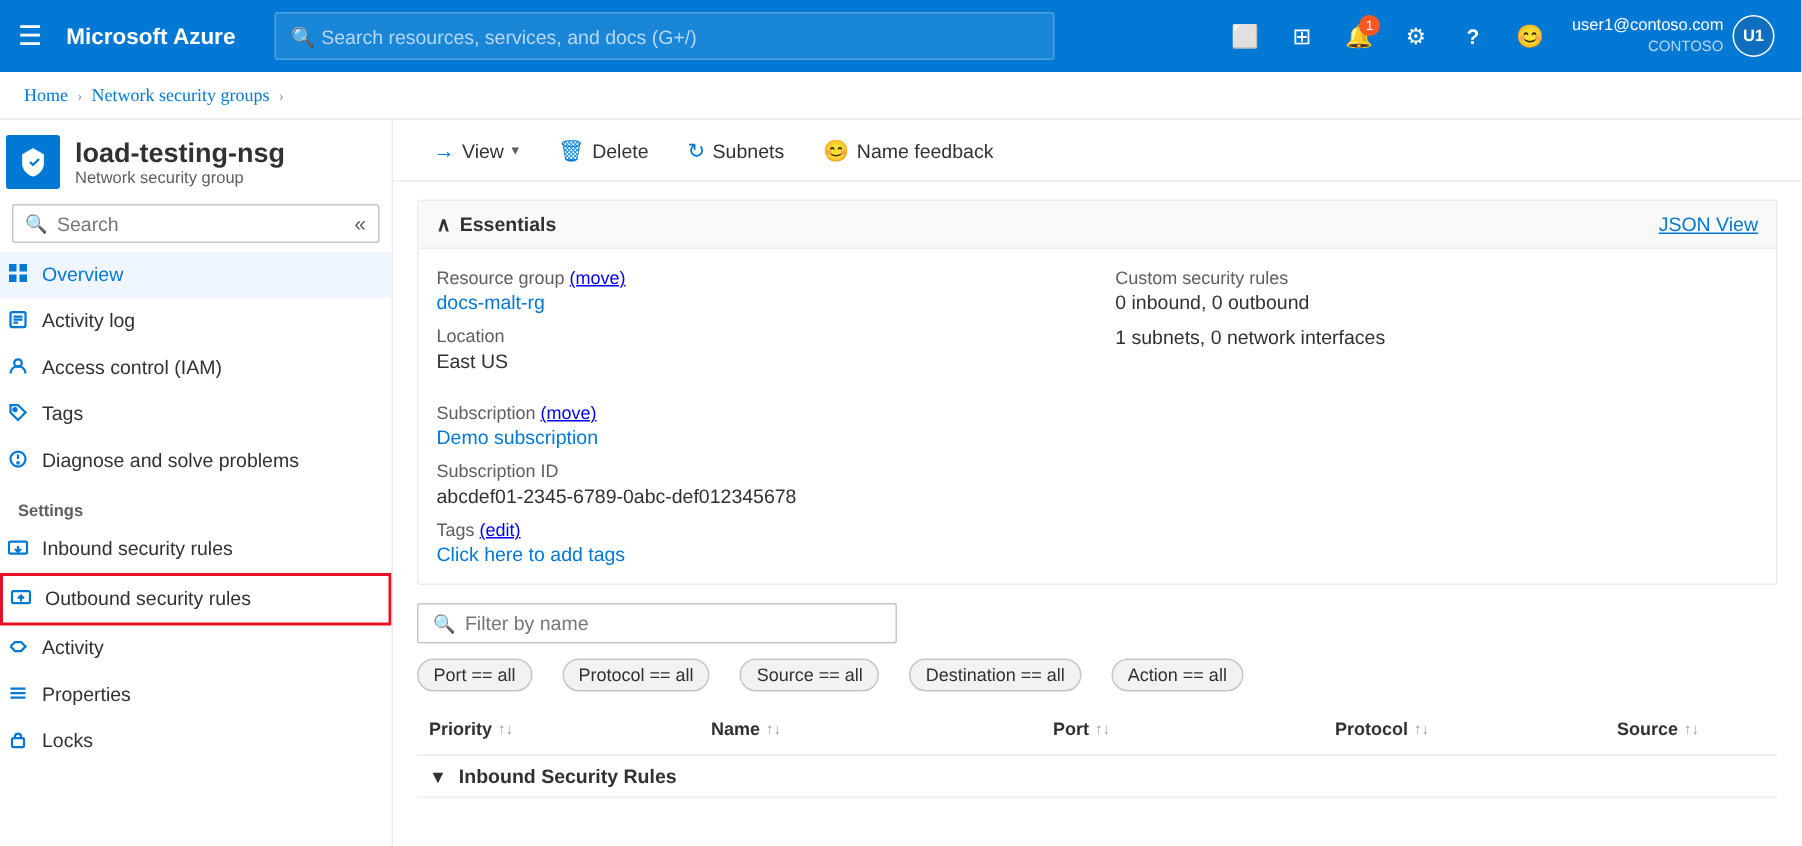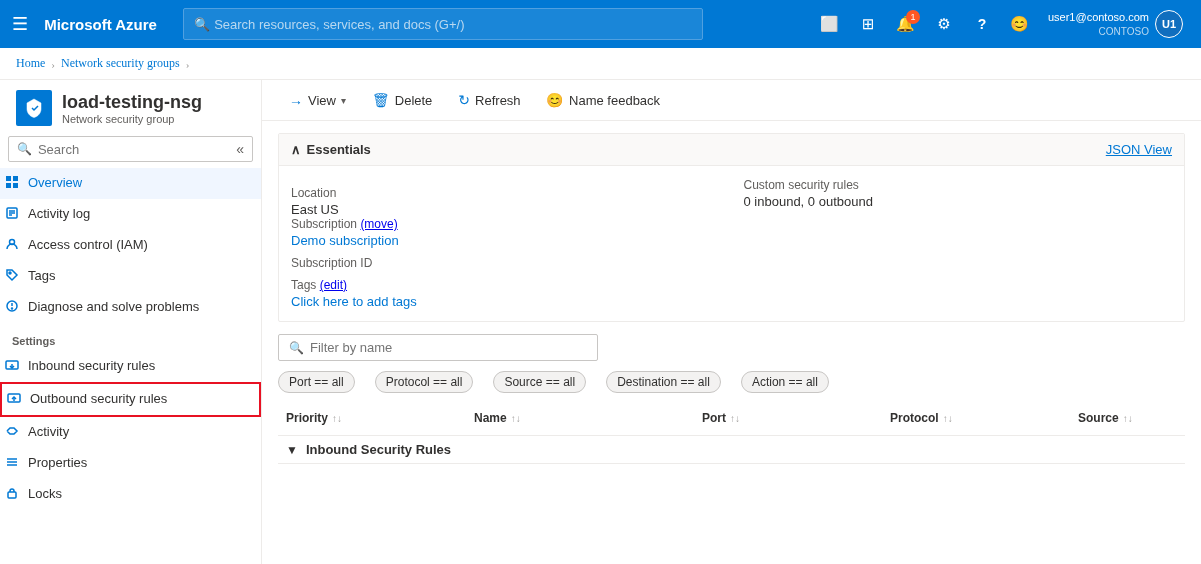--- a/index.html
+++ b/index.html
@@ -95,21 +95,21 @@
       min-width: 262px;
       background: white;
       border-right: 1px solid #edebe9;
       display: flex;
       flex-direction: column;
       overflow-y: auto;
     }
     .sidebar-header {
       display: flex;
       align-items: center;
-      padding: 10px 16px;
+      padding: 10px 4px;
       gap: 10px;
     }
     .resource-icon {
       width: 36px; height: 36px;
       background: #0078d4;
       border-radius: 2px;
       display: flex; align-items: center; justify-content: center;
       color: white; font-size: 18px;
     }
     .resource-name { font-size: 18px; font-weight: 600; color: #323130; }
@@ -397,62 +397,68 @@
         <span class="icon">→</span>
         <span>View</span>
         <span style="font-size:10px;color:#605e5c;">▾</span>
       </div>
       <div class="toolbar-btn">
         <span class="icon">🗑</span>
         <span>Delete</span>
       </div>
       <div class="toolbar-btn">
         <span class="icon">↻</span>
-        <span>Refresh</span>
+        <span>Subnets</span>
       </div>
       <div class="toolbar-btn">
         <span class="icon">😊</span>
         <span>Name feedback</span>
       </div>
     </div>
 
     <div class="essentials">
       <div class="essentials-header">
         <div class="essentials-header-left">
           <span class="essentials-toggle">∧</span>
           <span>Essentials</span>
         </div>
         <a href="#" class="json-view-link">JSON View</a>
       </div>
       <div class="essentials-body">
 
         <div>
+          <div class="essentials-field">
+            <div class="field-label">Resource group <a href="#">(move)</a></div>
+            <div class="field-value"><a href="#">docs-malt-rg</a></div>
+          </div>
           <div class="essentials-field" style="margin-top:8px;">
             <div class="field-label">Location</div>
             <div class="field-value">East US</div>
           </div>
-          <div class="essentials-field" style="margin-top:0;">
+          <div class="essentials-field" style="margin-top:20px;">
             <div class="field-label">Subscription <a href="#">(move)</a></div>
             <div class="field-value"><a href="#">Demo subscription</a></div>
           </div>
           <div class="essentials-field" style="margin-top:8px;">
             <div class="field-label">Subscription ID</div>
+            <div class="field-value">abcdef01-2345-6789-0abc-def012345678</div>
           </div>
           <div class="essentials-field" style="margin-top:8px;">
             <div class="field-label">Tags <a href="#">(edit)</a></div>
             <div class="field-value"><a href="#">Click here to add tags</a></div>
           </div>
         </div>
 
         <div>
           <div class="essentials-field">
             <div class="field-label">Custom security rules</div>
             <div class="field-value">0 inbound, 0 outbound</div>
           </div>
           <div class="essentials-field" style="margin-top:8px;">
+            <div class="field-value">1 subnets, 0 network interfaces</div>
           </div>
         </div>
       </div>
     </div>
 
     <div class="filter-section">
       <div class="filter-input-wrap">
         <span style="color:#605e5c;font-size:12px;">🔍</span>
         <input type="text" style="border: none; outline: none; font-size: 13px; width: 100%;" placeholder="Filter by name">
       </div>

